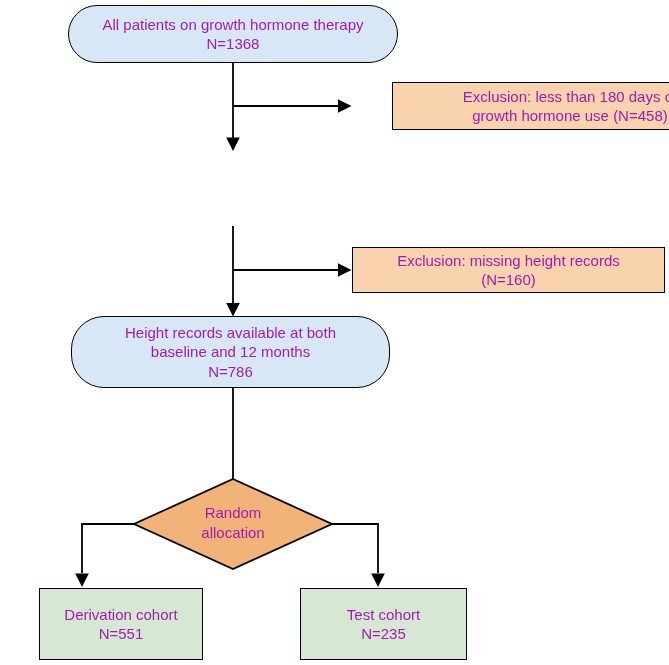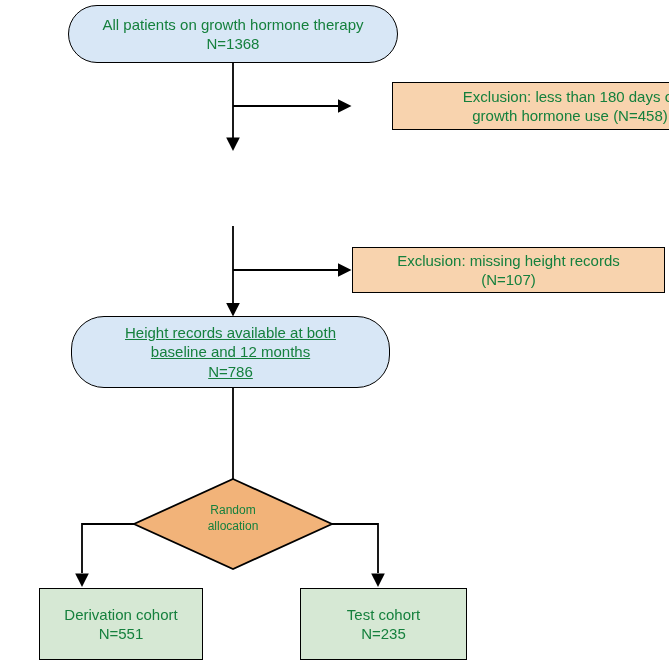--- a/index.html
+++ b/index.html
@@ -2,21 +2,21 @@
 <html><head>
 <meta charset="utf-8">
 <style>
   html, body { margin: 0; padding: 0; background: #ffffff; }
   .canvas {
     position: relative;
     width: 669px;
     height: 665px;
     background: #ffffff;
     font-family: "Liberation Sans", sans-serif;
-    color: #15803d;
+    color: #a21caf;
     overflow: hidden;
   }
   svg.layer {
     position: absolute;
     left: 0; top: 0;
     width: 669px; height: 665px;
   }
   .node {
     position: absolute;
     box-sizing: border-box;
@@ -35,21 +35,21 @@
   #n-excl2    { left: 352px; top: 247px; width: 313px; height: 46px; }
   #n-height   { left: 71px;  top: 316px; width: 319px; height: 72px; border-radius: 33px; }
   #n-deriv    { left: 3px;   top: 588px; width: 164px; height: 72px; margin-left: 36px; }
   #n-test     { left: 300px; top: 588px; width: 167px; height: 72px; }
   .diamond-label {
     position: absolute;
     left: 158px; top: 503px;
     width: 150px;
     text-align: center;
     white-space: pre-line;
-    font-size: 12px;
+    font-size: 15px;
     line-height: 1.3;
   }
 </style>
 </head>
 <body>
 
 <div class="canvas">
 
   <svg class="layer" viewBox="0 0 669 665" aria-hidden="true">
     <g stroke="#000000" stroke-width="1.8" fill="none">
@@ -73,23 +73,23 @@
   </svg>
 
   <div class="node" id="n-start" style="background-color: rgb(216, 231, 246);">All patients on growth hormone therapy
 N=1368</div>
 
   <div class="node" id="n-excl1" style="background-color: rgb(248, 211, 174);">Exclusion: less than 180 days of
 growth hormone use (N=458)</div>
 
 
   <div class="node" id="n-excl2" style="background-color: rgb(248, 211, 174);">Exclusion: missing height records
-(N=107)</div>
+(N=160)</div>
 
-  <div class="node" id="n-height" style="background-color: rgb(216, 231, 246); text-decoration: underline;">Height records available at both
+  <div class="node" id="n-height" style="background-color: rgb(216, 231, 246);">Height records available at both
 baseline and 12 months
 N=786</div>
 
   <div class="diamond-label">Random
 allocation</div>
 
   <div class="node" id="n-deriv" style="background-color: rgb(214, 232, 212);">Derivation cohort
 N=551</div>
 
   <div class="node" id="n-test" style="background-color: rgb(214, 232, 212);">Test cohort

